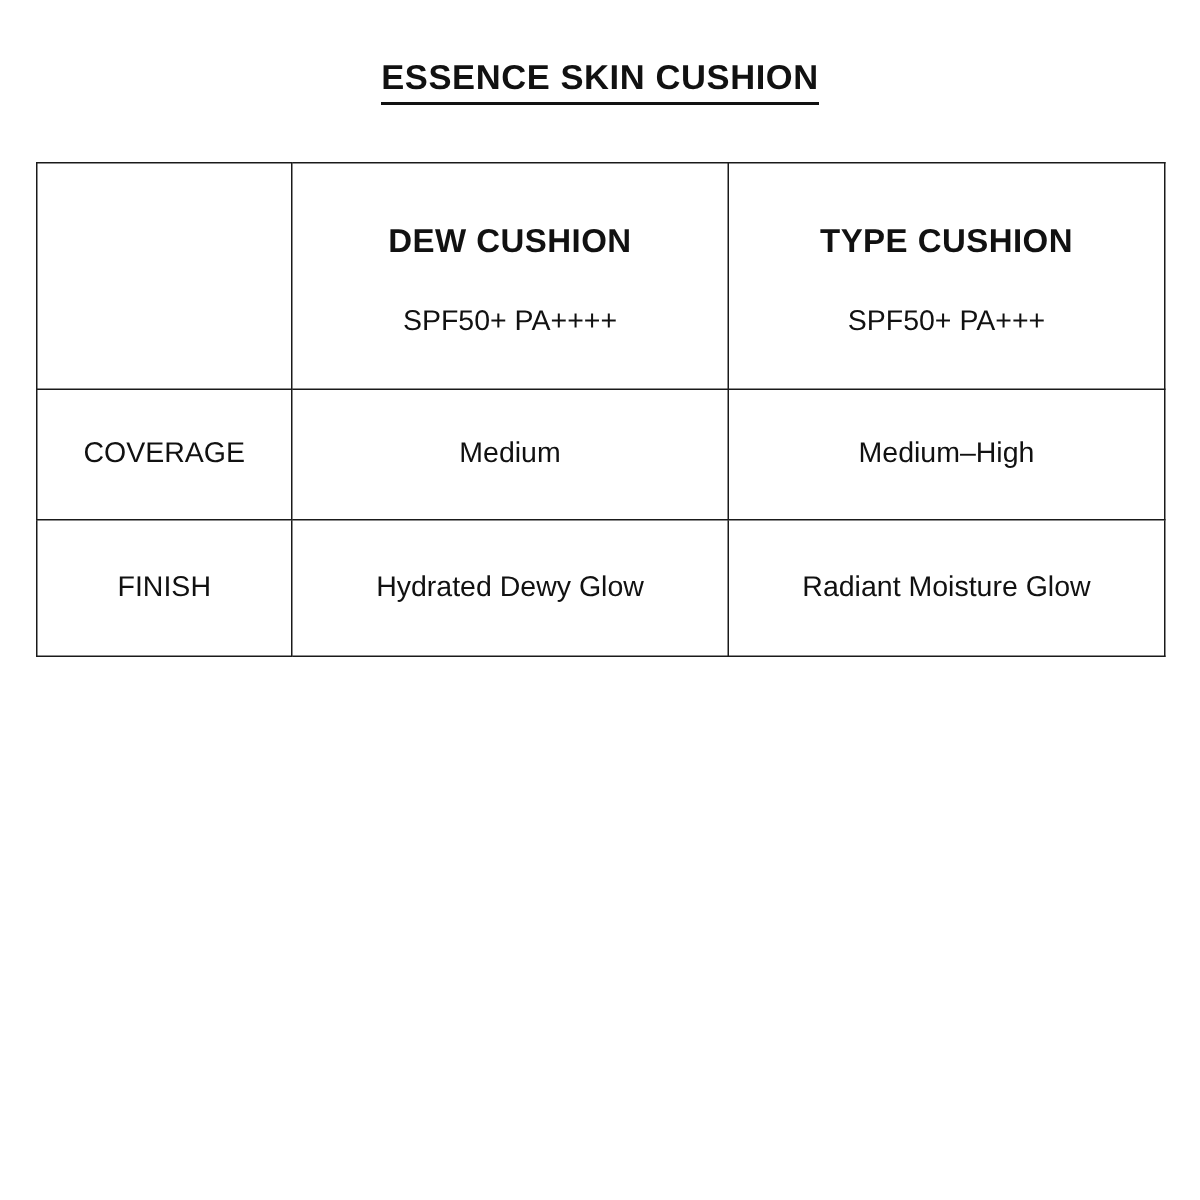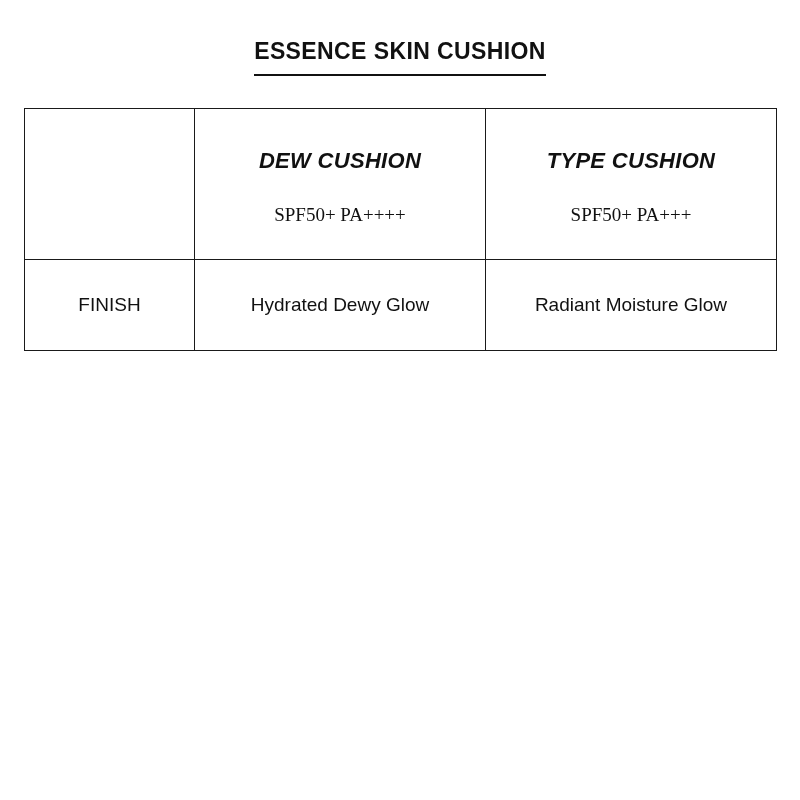--- a/index.html
+++ b/index.html
@@ -26,21 +26,21 @@
     left: 0;
     width: 800px;
     text-align: center;
     font-size: 23px;
     font-weight: bold;
     letter-spacing: 0.4px;
     color: #111111;
   }
   .title span {
     border-bottom: 2px solid #111111;
-    padding-bottom: 10px;
+    padding-bottom: 4px;
   }
   table.compare {
     position: absolute;
     top: 108px;
     left: 24px;
     width: 752px;
     border-collapse: collapse;
     table-layout: fixed;
   }
   table.compare td {
@@ -65,27 +65,25 @@
     line-height: 1.25;
   }
   td.corner {
     border-left: 1.5px solid #1a1a1a;
   }
   .prod-name {
     font-size: 22px;
     font-weight: bold;
     letter-spacing: 0.3px;
     margin: 8px 0 26px 0;
-    font-style: italic;
   }
   .prod-spf {
     font-size: 19px;
     font-weight: 400;
     margin: 0 0 2px 0;
-    font-family: Liberation Serif, serif;
   }
   .head-cell {
     height: 134px;
   }
   .row-med { height: 70px; }
   .row-tall { height: 74px; }
   .row-best { height: 104px; }
   .two-line { line-height: 1.45; }
 </style>
 </head>
@@ -109,20 +107,25 @@
         <td class="head-cell">
           <div class="prod-name">DEW CUSHION</div>
           <div class="prod-spf">SPF50+ PA++++</div>
         </td>
         <td class="head-cell">
           <div class="prod-name">TYPE CUSHION</div>
           <div class="prod-spf">SPF50+ PA+++</div>
         </td>
       </tr>
 
+      <tr>
+        <td class="rowlabel row-med">COVERAGE</td>
+        <td class="row-med">Medium</td>
+        <td class="row-med">Medium–High</td>
+      </tr>
 
 
       <tr>
         <td class="rowlabel row-tall">FINISH</td>
         <td class="row-tall">Hydrated Dewy Glow</td>
         <td class="row-tall">Radiant Moisture Glow</td>
       </tr>
 
     </tbody>
   </table>

